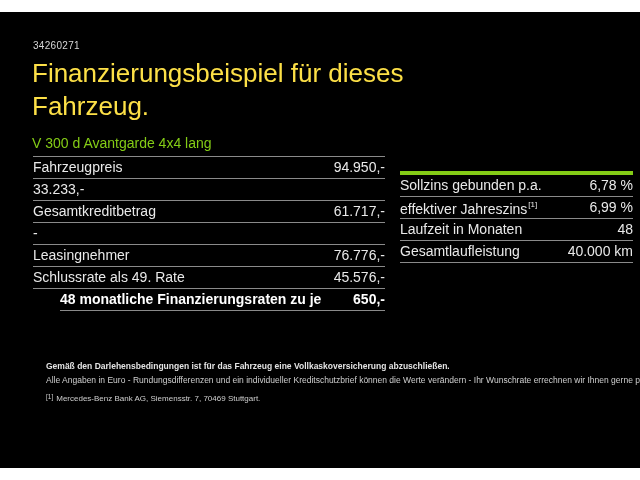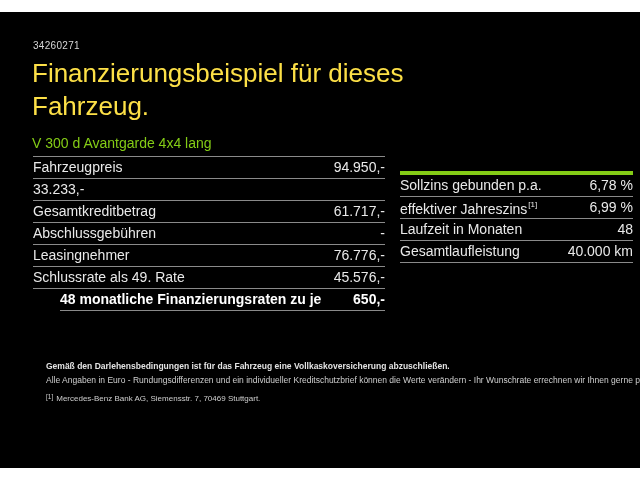--- a/index.html
+++ b/index.html
@@ -78,21 +78,20 @@
         <span class="tvalue">94.950,-</span>
       </div>
       <div class="trow">
         <span class="tvalue">33.233,-</span>
       </div>
       <div class="trow">
         <span class="tlabel">Gesamtkreditbetrag</span>
         <span class="tvalue">61.717,-</span>
       </div>
       <div class="trow">
-        <span class="tlabel">Abschlussgebühren</span>
         <span class="tvalue">-</span>
       </div>
       <div class="trow">
         <span class="tlabel">Leasingnehmer</span>
         <span class="tvalue">76.776,-</span>
       </div>
       <div class="trow">
         <span class="tlabel">Schlussrate als 49. Rate</span>
         <span class="tvalue">45.576,-</span>
       </div>

